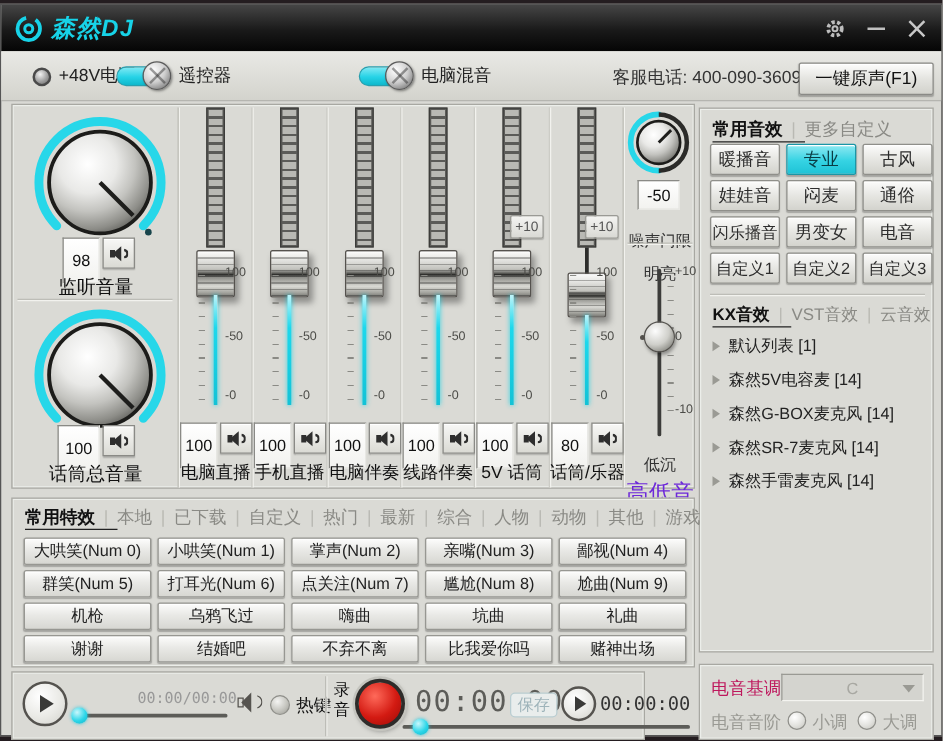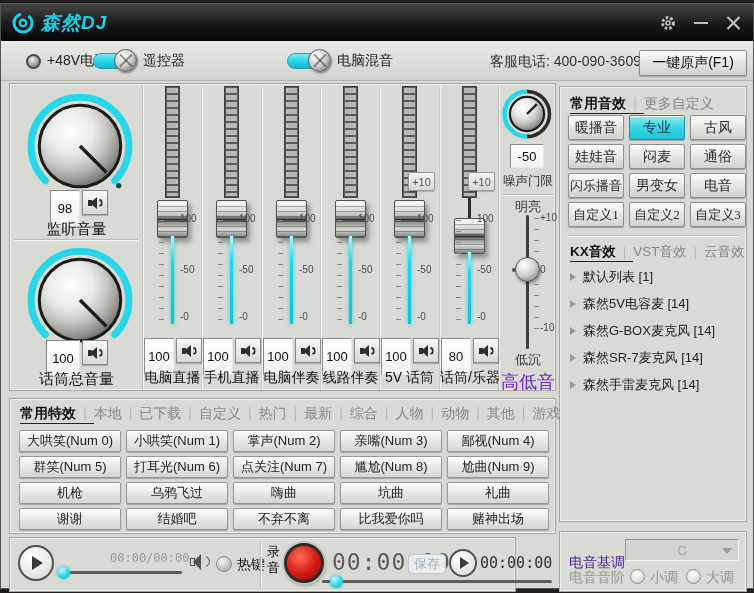--- a/index.html
+++ b/index.html
@@ -81,31 +81,31 @@
   .ctrack { position:absolute; left:28px; width:3px; background:linear-gradient(180deg,#bdf4fa,#1cd8ec 30%,#12c2d6);
     box-shadow:0 0 4px rgba(20,210,230,.9); }
   .ticks { position:absolute; width:5px; background:repeating-linear-gradient(180deg,#8a8a85 0 1px,transparent 1px 11px); }
   .scl { position:absolute; font-size:10px; color:#4c4c48; left:37px; white-space:nowrap; }
   .plus10 { position:absolute; right:4px; top:88px; width:27px; height:19px; font-size:11px; color:#555;
     background:linear-gradient(180deg,#f4f4f2,#d9d9d4); border:1px solid #9a9a95; border-radius:2px;
     box-shadow:0 1px 1px rgba(0,0,0,.2); font-family:inherit; }
   .chlabel { position:absolute; top:285px; width:100%; text-align:center; font-size:14px; color:#111; white-space:nowrap; }
 
   
-  .sm-label { position:absolute; width:58px; text-align:center; font-size:13px; color:#333; white-space:nowrap; }
+  .sm-label { position:absolute; width:58px; text-align:center; font-size:13px; color:#333; white-space:nowrap;margin-top:12px; }
   .vtrack { position:absolute; width:3px; background:#3c3c3a; border-radius:2px; }
   .tone-knob { position:absolute; width:25px; height:25px; border-radius:50%; border:1px solid #55534f;
     background:radial-gradient(circle at 36% 30%,#fdfdfd,#cfcfca 50%,#8f8f89 80%,#6c6c66); box-shadow:1px 2px 3px rgba(0,0,0,.35); }
   .dot { position:absolute; width:4px; height:4px; border-radius:50%; background:#55534f; }
 
   
   .tab-active { font-weight:bold; color:#111; border-bottom:1px solid #222; padding-bottom:2px; }
   .tab-dim { color:#8a8a85; }
   .pipe::after { content:"|"; color:#b9b9b3; margin:0 7px; font-weight:normal; }
-  .preset-btn { position:absolute; width:56px; height:25px; font-size:14px; color:#2c2c2c; font-family:Liberation Serif, serif;
+  .preset-btn { position:absolute; width:56px; height:25px; font-size:14px; color:#2c2c2c; font-family:Liberation Sans, sans-serif;
     background:linear-gradient(180deg,#fcfcfb,#e6e6e2 50%,#d3d3cd); border:1px solid #8f8f8a; border-radius:2px;
     box-shadow:0 1px 1px rgba(0,0,0,.25), inset 0 1px 0 #fff; white-space:nowrap; }
   .preset-btn.active { background:linear-gradient(180deg,#8fe9f2,#35d3e3 55%,#1fc3d6); border-color:#1b96a6; color:#0a3c44; }
   .list-item { position:absolute; left:10px; display:flex; align-items:center; font-size:13px; color:#222; white-space:nowrap; }
   .tri { width:0; height:0; border-left:6px solid #9a9a94; border-top:4px solid transparent; border-bottom:4px solid transparent; margin-right:7px; }
 
   
   .eff-btn { position:absolute; width:102px; height:22px; font-size:13px; color:#222; font-family:inherit;
     background:linear-gradient(180deg,#fdfdfc,#e9e9e6 45%,#d7d7d2); border:1px solid #979792; border-radius:2px;
     box-shadow:0 1px 1px rgba(0,0,0,.25), inset 0 1px 0 #fff; white-space:nowrap; }
@@ -481,21 +481,21 @@
     <button class="save-btn" style="left:398px;top:16px">保存</button>
     <div class="circle-btn" style="left:439px;top:11px;width:28px;height:28px">
           <span class="play-tri small"></span>
         </div>
     <span class="time" style="position:absolute;left:470px;top:16px;font-size:15px;color:#333">00:00:00</span>
     <div class="hslider" style="left:312px;top:42px;width:230px"></div>
     <div class="sthumb" style="left:320px;top:37px"></div>
   </div>
 
   <div id="electro-panel" class="panel">
-    <span class="el-label" style="left:9px;top:22px;color:#4c1d95">电音基调</span>
+    <span class="el-label" style="left:9px;top:10px;color:#be185d">电音基调</span>
     <div class="dropdown" style="border-color:#9a9a94 #f4f4f0 #f4f4f0 #9a9a94;color:#a8a8a2">
       <span>C</span>
       <span class="dd-arrow"></span>
     </div>
     <span class="el-label" style="left:9px;top:37px;color:#9a9a94">电音音阶</span>
     <div class="radio" style="left:70px;top:37px"></div>
     <span class="el-label" style="left:90px;top:37px;color:#9a9a94">小调</span>
     <div class="radio" style="left:126px;top:37px"></div>
     <span class="el-label" style="left:146px;top:37px;color:#9a9a94">大调</span>
   </div>

